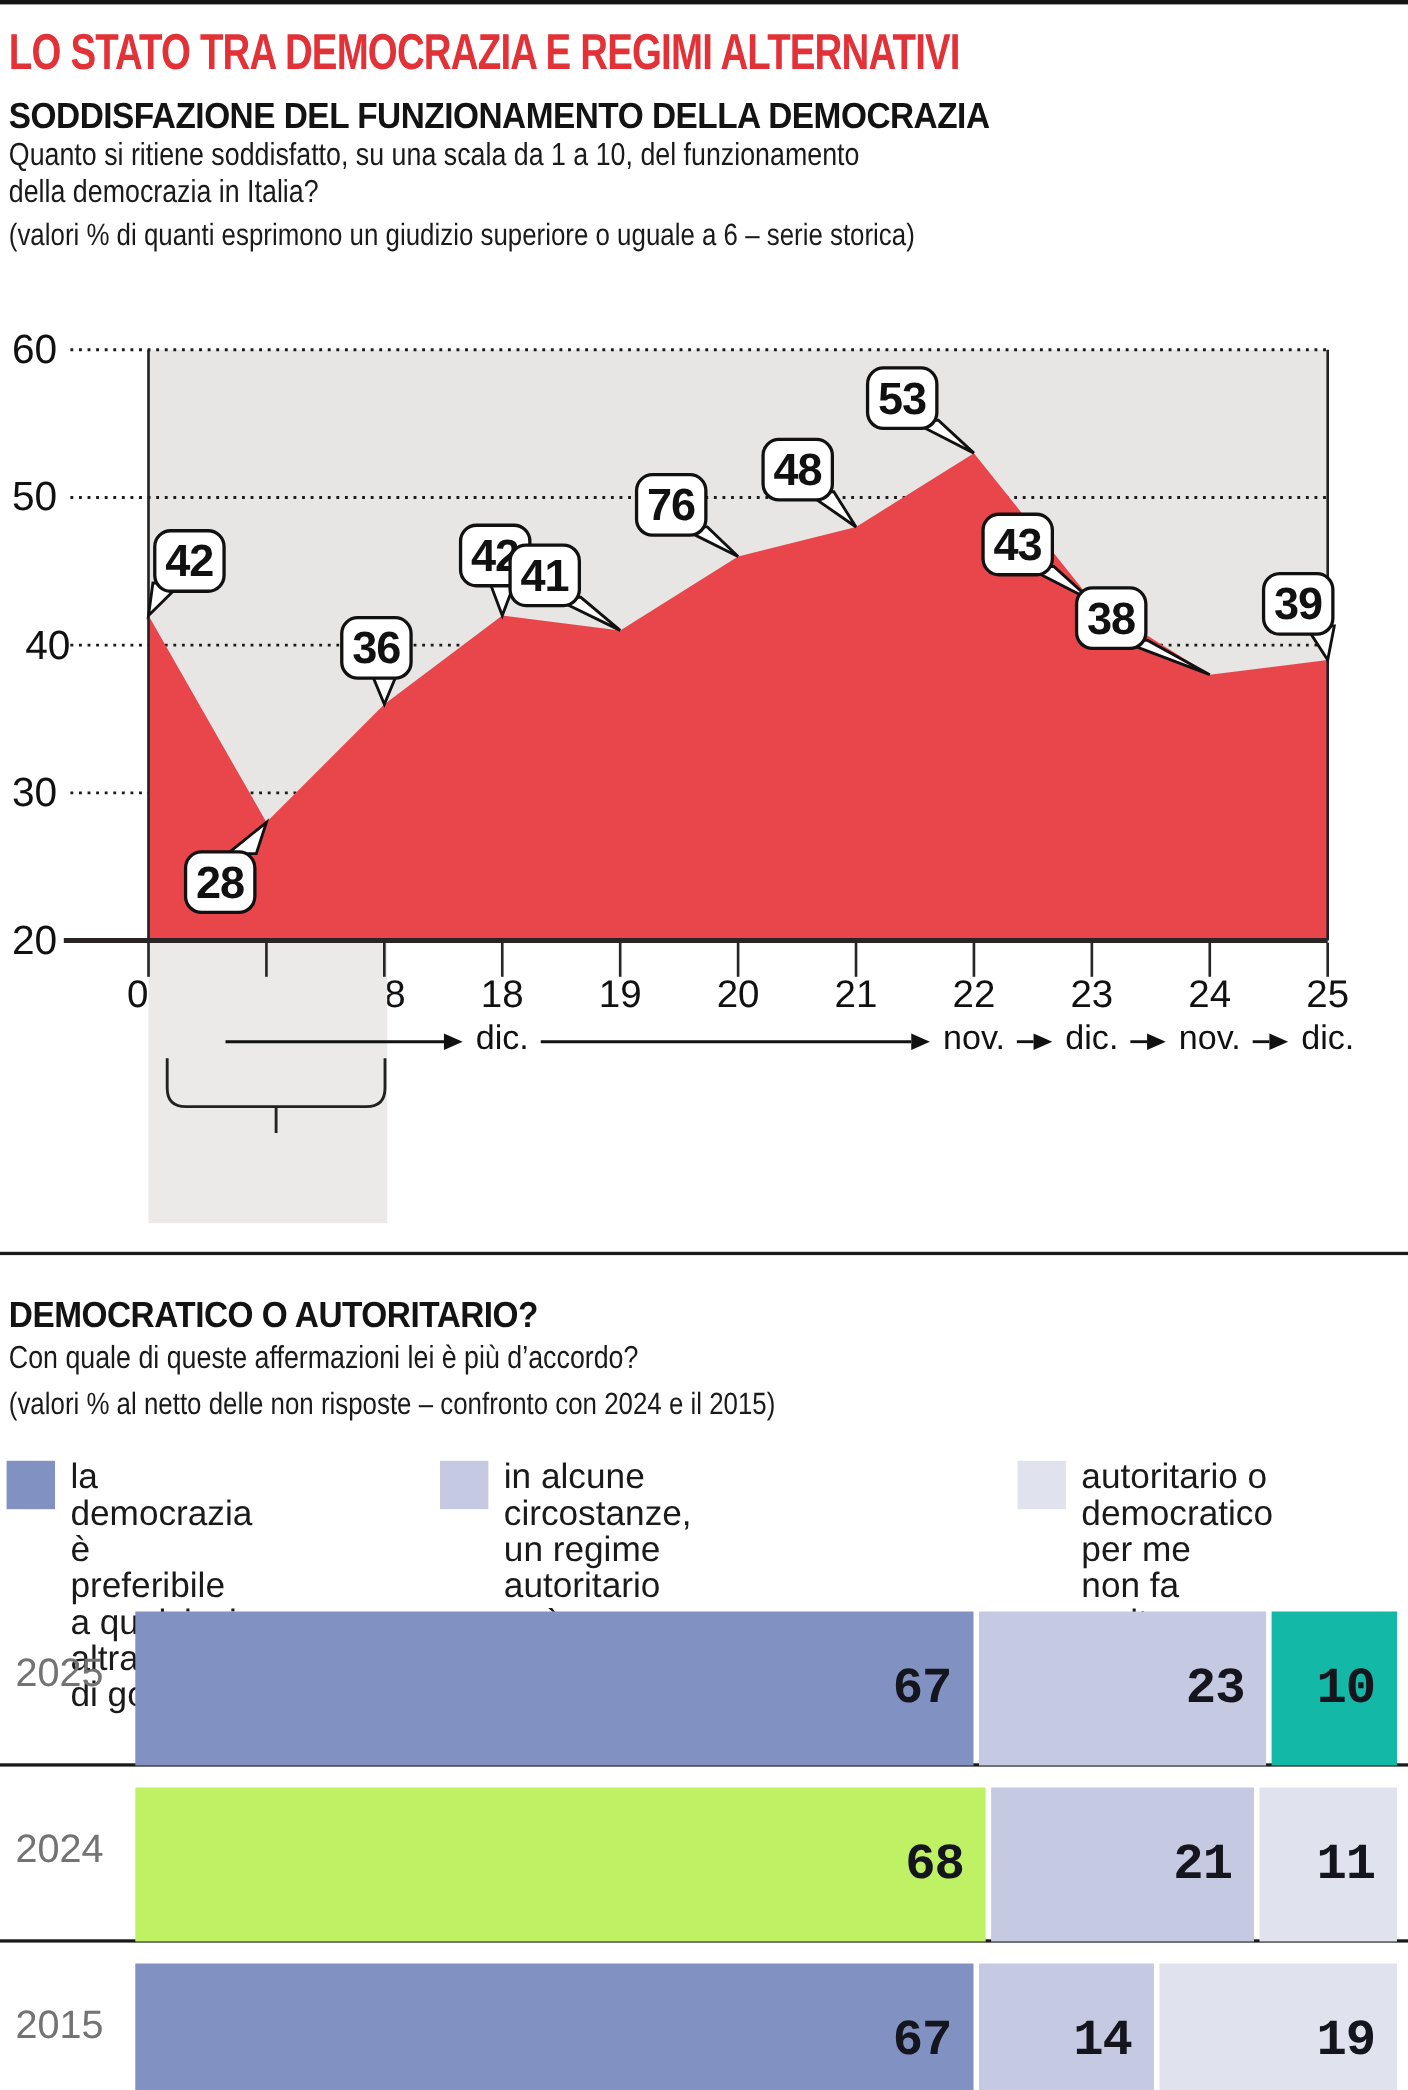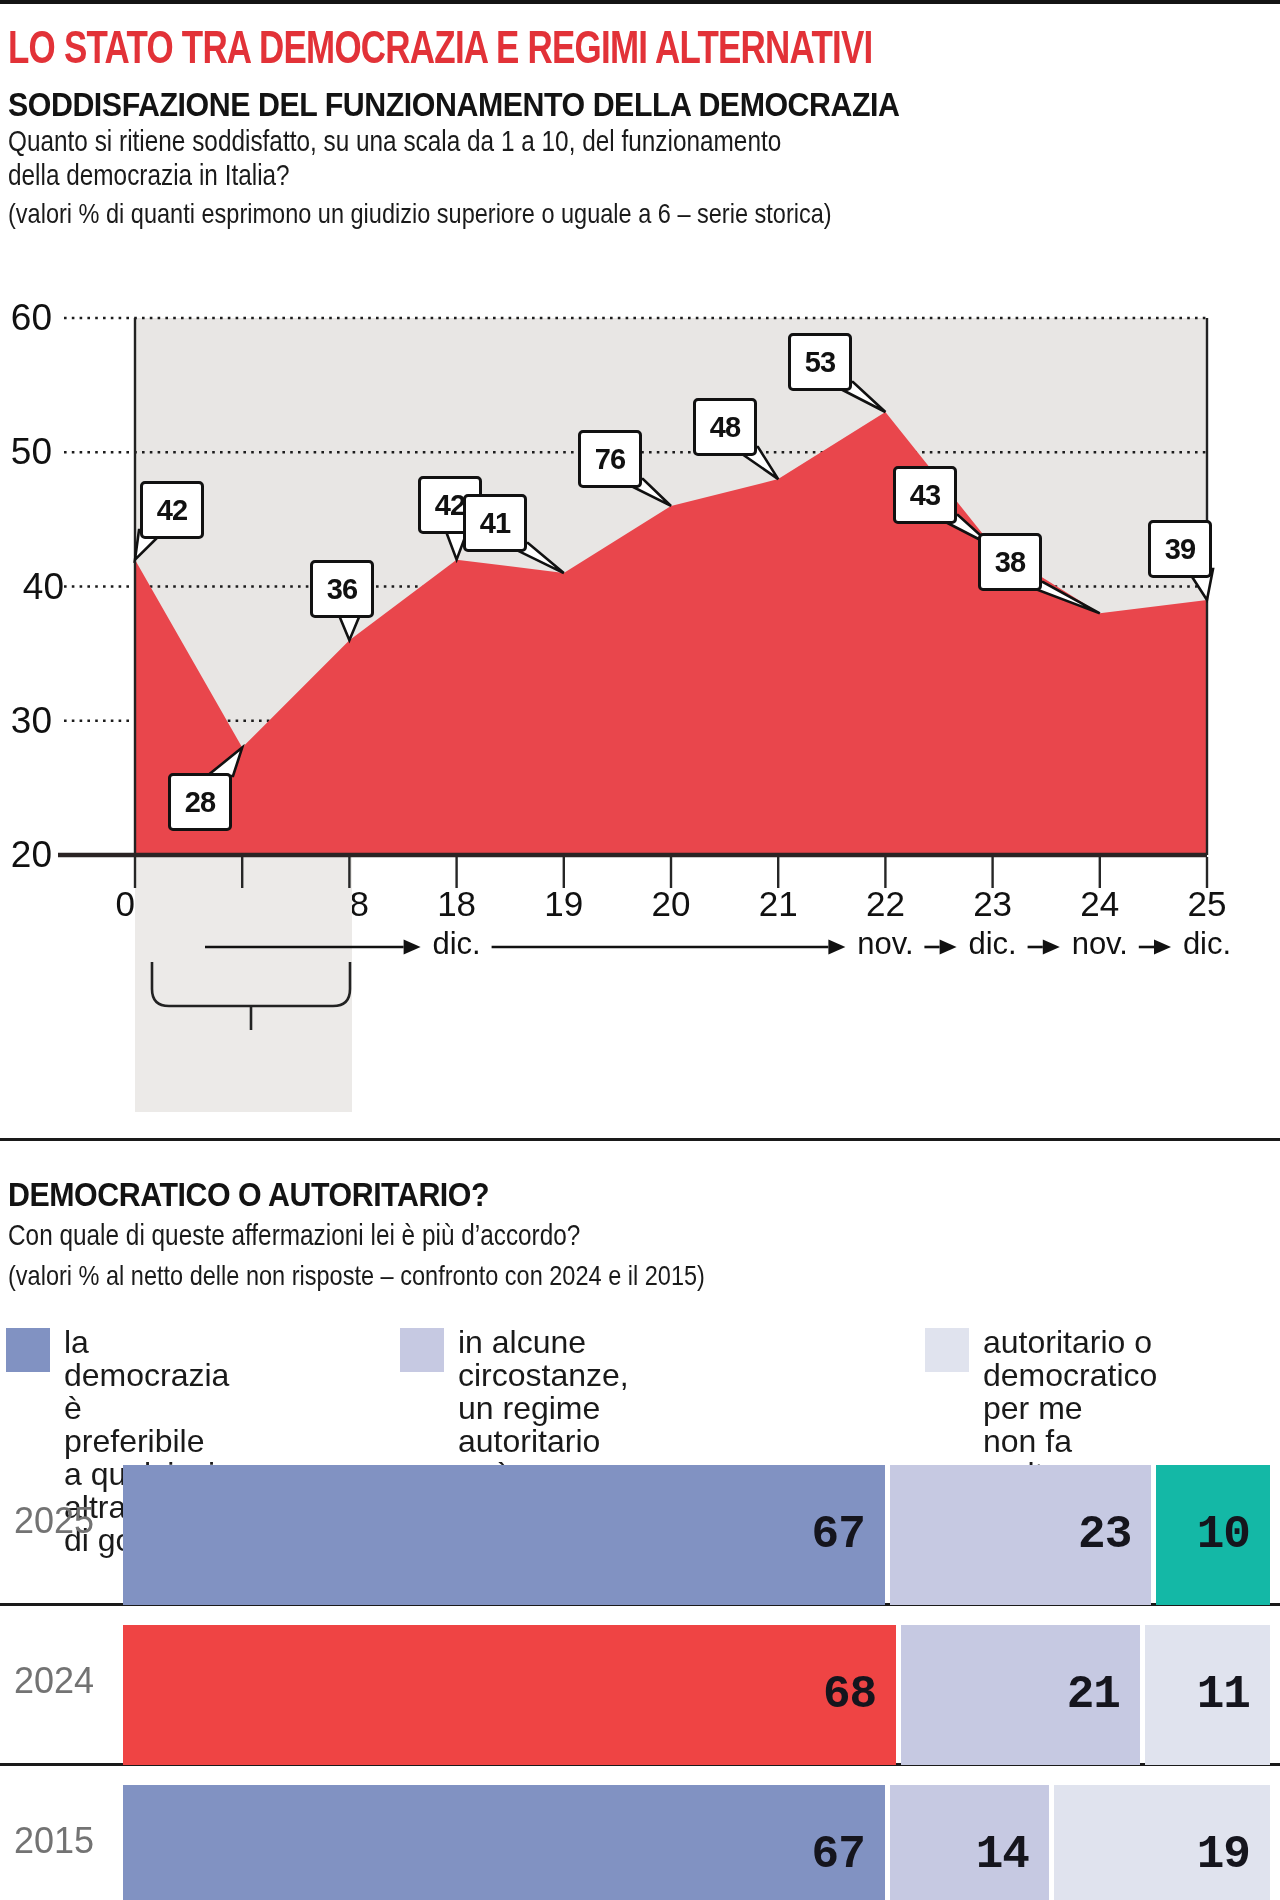--- a/index.html
+++ b/index.html
@@ -12,22 +12,22 @@
   .sec-head{font-size:33px;font-weight:800;letter-spacing:-.5px;color:#131313;
             transform:scaleX(.92);transform-origin:left top;white-space:nowrap;}
   .body-txt{font-size:29px;line-height:34px;color:#1a1a1a;white-space:pre-line;}
   .note-txt{font-size:28px;color:#1a1a1a;white-space:nowrap;}
   .topline{left:0;top:0;width:1280px;height:4px;background:#141414;}
   .divider{left:0;width:1280px;height:3px;background:#1a1a1a;}
   .ylab{width:52px;text-align:right;font-size:37px;color:#111;}
   .xlab{width:64px;text-align:center;font-size:35px;color:#111;}
   .mlab{width:96px;text-align:center;font-size:31px;color:#111;}
   .callout{position:absolute;height:52px;min-width:42px;padding:0 8px;background:#fff;
-           border:3px solid #111;border-radius:5px;display:flex;align-items:center;
-           justify-content:center;font-size:29px;font-weight:800;color:#111;
+           border:3px solid #111;border-radius:16px;display:flex;align-items:center;
+           justify-content:center;font-size:41px;font-weight:800;color:#111;
            transform:translateX(-50%);z-index:3;letter-spacing:-1px;}
   .ann-txt{font-size:30px;line-height:35px;color:#222;white-space:pre-line;}
   .legend-item{position:absolute;top:1326px;}
   .legend-sw{position:absolute;left:0;top:2px;width:44px;height:44px;}
   .legend-tx{position:absolute;left:58px;top:0;font-size:32px;line-height:33px;
              color:#1a1a1a;white-space:pre-line;}
   .year-lab{position:absolute;left:14px;width:100px;font-size:36px;color:#737373;
             display:flex;align-items:center;}
   .bar-row{position:absolute;left:123px;width:1147px;height:112px;display:flex;gap:5px;}
   .bar-seg{height:140px;display:flex;align-items:center;justify-content:flex-end;font-family:Liberation Mono, monospace;}
@@ -167,21 +167,21 @@
         </div>
         <div class="bar-seg" style="width:261.51px;background:#c6c9e2;" title="in alcune circostanze, un regime autoritario può essere preferibile al sistema democratico">
           <span class="bar-num">23</span>
         </div>
         <div class="bar-seg" style="width:113.7px;background:#14b8a6;" title="autoritario o democratico per me non fa molta differenza">
           <span class="bar-num">10</span>
         </div>
       </div>
       <div class="year-lab" style="top:1625px;height:112px;">2024</div>
       <div class="bar-row" style="top:1625px;">
-        <div class="bar-seg" style="width:773.1600000000001px;background:#ef4444;" title="la democrazia è preferibile a qualsiasi altra forma di governo">
+        <div class="bar-seg" style="width:773.1600000000001px;background:#bef264;" title="la democrazia è preferibile a qualsiasi altra forma di governo">
           <span class="bar-num">68</span>
         </div>
         <div class="bar-seg" style="width:238.76999999999998px;background:#c6c9e2;" title="in alcune circostanze, un regime autoritario può essere preferibile al sistema democratico">
           <span class="bar-num">21</span>
         </div>
         <div class="bar-seg" style="width:125.07000000000001px;background:#e0e3ee;" title="autoritario o democratico per me non fa molta differenza">
           <span class="bar-num">11</span>
         </div>
       </div>
       <div class="year-lab" style="top:1785px;height:112px;">2015</div>

